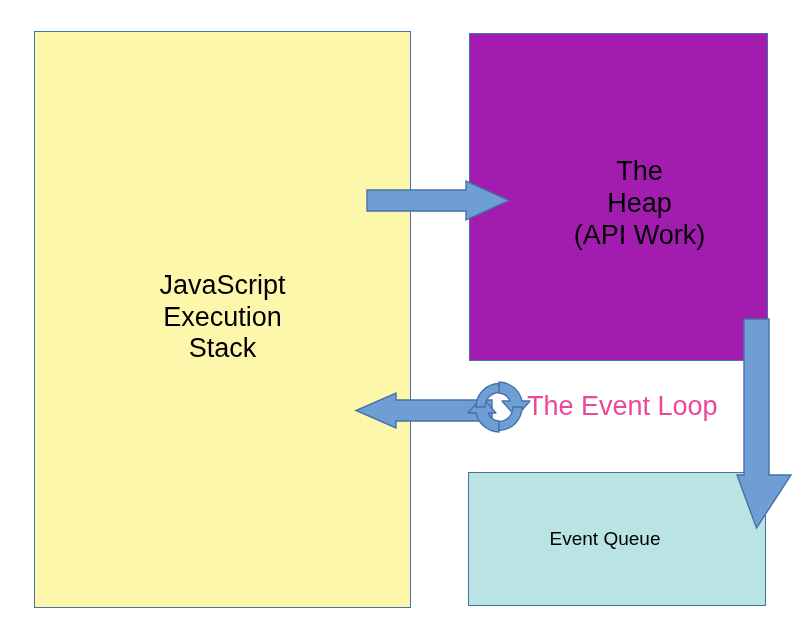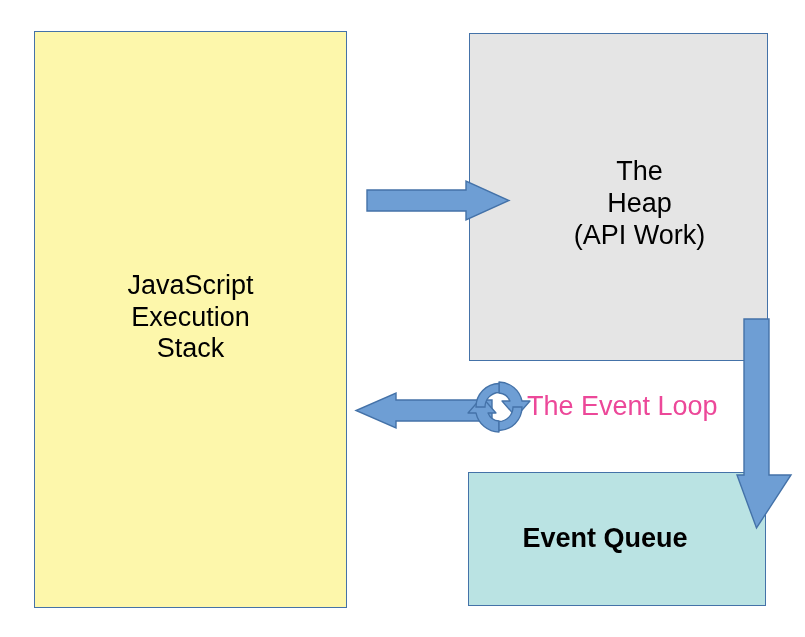--- a/index.html
+++ b/index.html
@@ -31,52 +31,51 @@
   .node-label {
     color: #000000;
     line-height: 1.18;
     white-space: pre-line;
     font-weight: 400;
   }
   
   #js-stack {
     left: 34px;
     top: 31px;
-    width: 313px;
+    width: 377px;
     height: 577px;
     background: #fdf7ab;
   }
   #js-stack .node-label {
     font-size: 27px;
     transform: translateY(-2px);
   }
   
   #heap {
     left: 469px;
     top: 33px;
     width: 299px;
     height: 328px;
-    background: #e5e5e5;
+    background: #a21caf;
   }
   #heap .node-label {
     font-size: 27px;
     transform: translate(21px, 7px);
   }
   
   #event-queue {
     left: 468px;
     top: 472px;
     width: 298px;
     height: 134px;
     background: #bae3e3;
   }
   #event-queue .node-label {
-    font-size: 27px;
+    font-size: 19px;
     transform: translate(-12px, 0px);
-    font-weight: bold;
   }
   .arrow-svg {
     position: absolute;
     overflow: visible;
   }
   #arrow-to-heap { left: 366px; top: 180px; }
   #arrow-to-stack { left: 354px; top: 392px; }
   #arrow-to-queue { left: 730px; top: 313px; }
   #event-loop-icon { left: 466px; top: 373px; }
   #event-loop-text {

